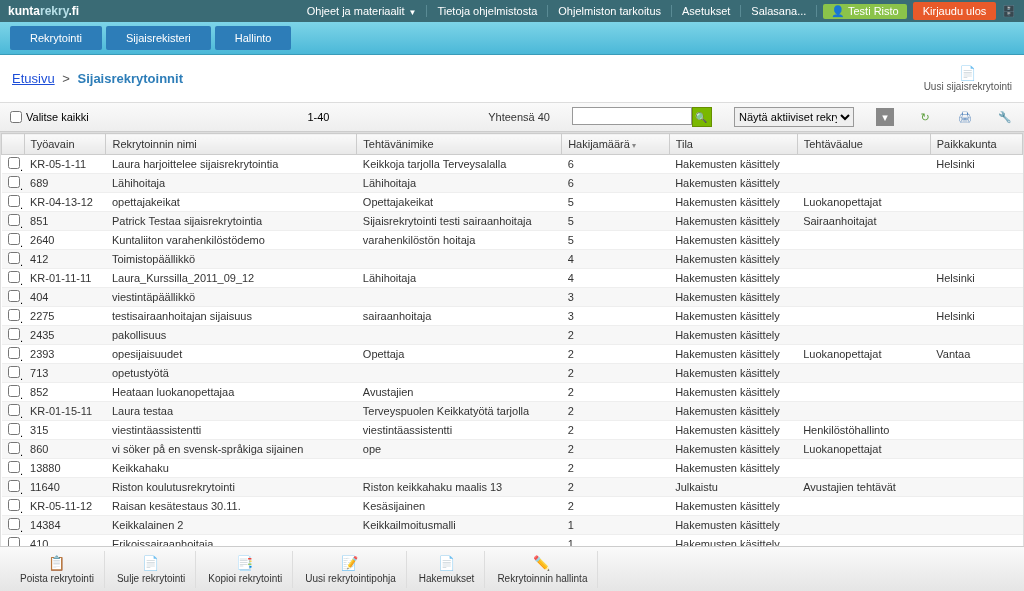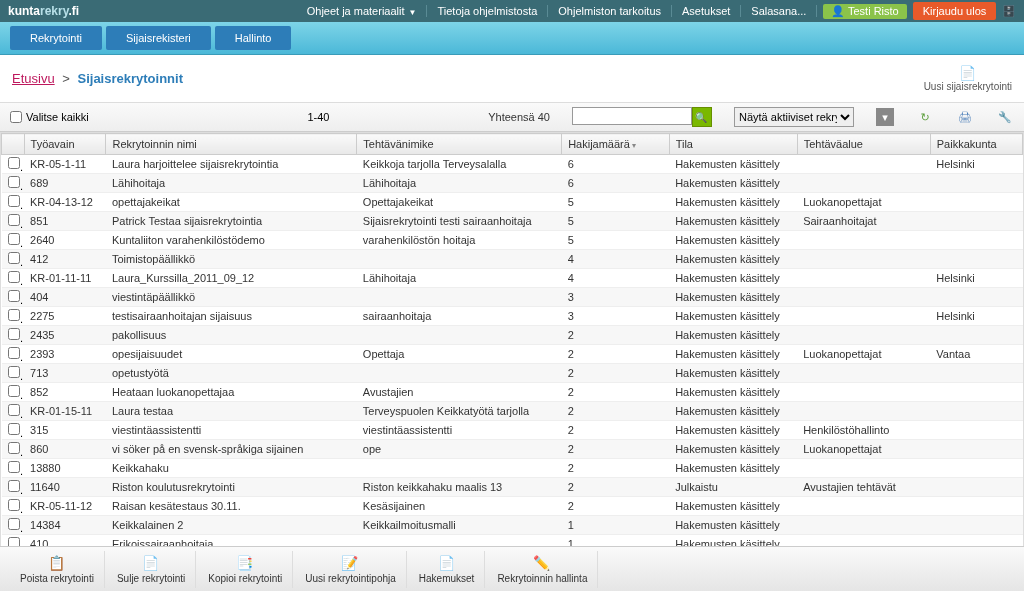--- a/index.html
+++ b/index.html
@@ -11,21 +11,21 @@
 .header-link { color: #fff; padding: 0 10px; border-right: 1px solid #5a8b95; font-size: 11px; cursor: pointer; }
 .dropdown-arrow { font-size: 8px; margin-left: 4px; }
 .user-badge { background: #8bc34a; padding: 1px 8px; margin: 0 6px; border-radius: 2px; font-size: 11px; }
 .logout-btn { background: #e85a2a; padding: 3px 10px; border-radius: 2px; font-size: 11px; cursor: pointer; }
 .cart-icon { margin-left: 6px; color: #ccc; }
 .tab-bar { background: linear-gradient(#7dd4e8, #4bb8d8); height: 30px; display: flex; align-items: center; padding: 16px 10px; gap: 4px; border-bottom: 1px solid #3a9bb8; }
 .tab { padding: 6px 20px; color: #fff; font-size: 11px; border-radius: 2px; cursor: pointer; }
 .tab.blue { background: #2d7db8; }
 .breadcrumb-row { background: #fff; padding: 10px 12px; display: flex; justify-content: space-between; align-items: center; border-bottom: 1px solid #ddd; }
 .breadcrumb { font-size: 13px; }
-.breadcrumb a { color: #be185d; text-decoration: underline; }
+.breadcrumb a { color: #1d4ed8; text-decoration: underline; }
 .breadcrumb .sep { color: #555; margin: 0 4px; }
 .breadcrumb .current { color: #2d7db8; font-weight: bold; }
 .new-action { text-align: center; color: #555; font-size: 10px; cursor: pointer; }
 .new-action-icon { font-size: 14px; display: block; }
 .toolbar-row { background: linear-gradient(#fafafa,#eee); padding: 4px 10px; display: flex; align-items: center; gap: 10px; border-bottom: 1px solid #ccc; }
 .select-all { display: flex; align-items: center; gap: 4px; }
 .toolbar-center { flex: 1; text-align: center; font-size: 11px; padding-left: 60px; }
 .toolbar-right { display: flex; align-items: center; gap: 22px; }
 .total-label { font-size: 11px; color: #333; }
 .search-box { display: flex; }

